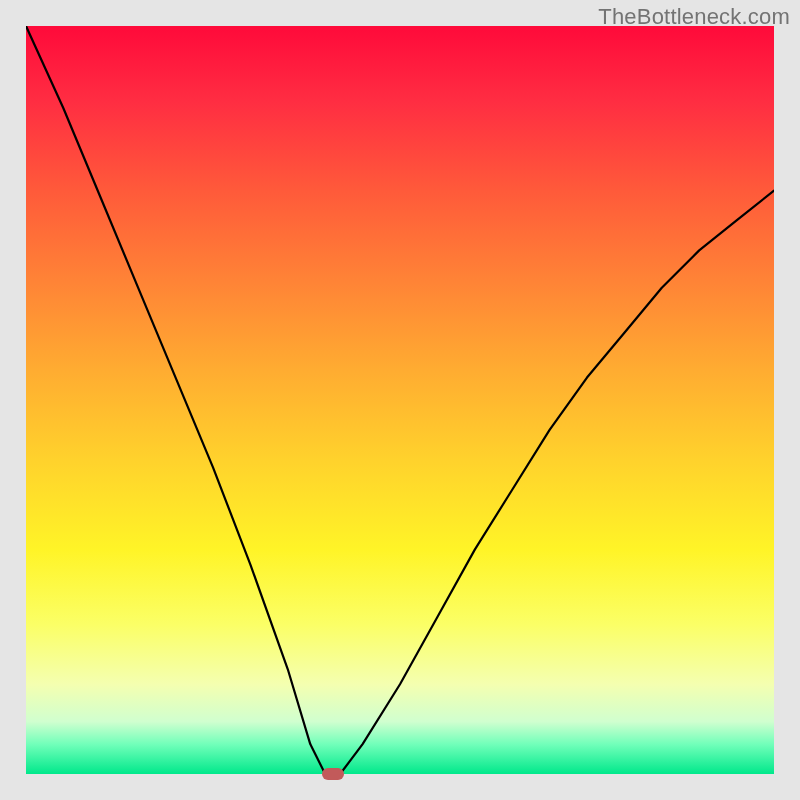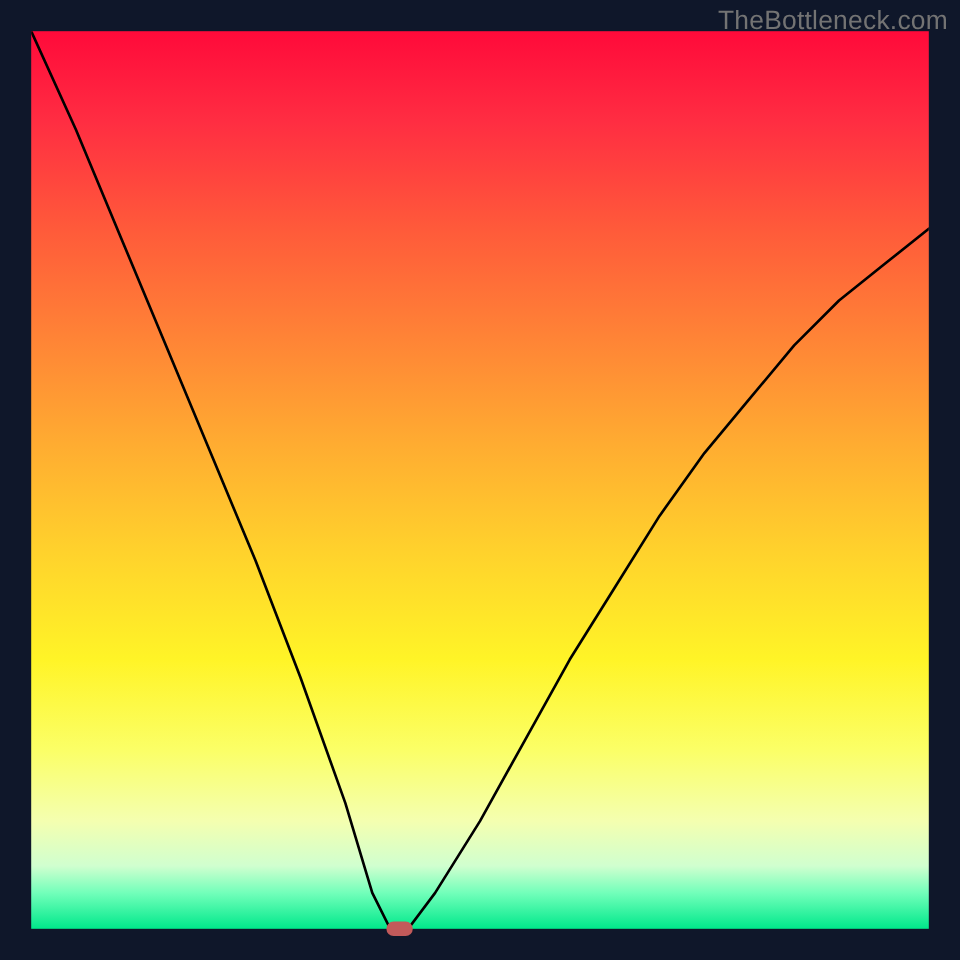--- a/index.html
+++ b/index.html
@@ -1,21 +1,21 @@
 <!DOCTYPE html>
 <html><head>
 <meta charset="utf-8">
 <style>
   * { margin: 0; padding: 0; box-sizing: border-box; }
   html, body { width: 800px; height: 800px; overflow: hidden; background: #000; font-family: Arial, Helvetica, sans-serif; }
   .frame {
     position: absolute;
     left: 0; top: 0;
     width: 800px; height: 800px;
-    background: #0f172a;
+    background: #e5e5e5;
   }
   .plot {
     position: absolute;
     left: 26px; top: 26px;
     width: 748px; height: 748px;
     background: linear-gradient(to bottom,
       #ff0a3a 0%,
       #ff2d42 10%,
       #ff5a3a 22%,
       #ff8336 34%,

